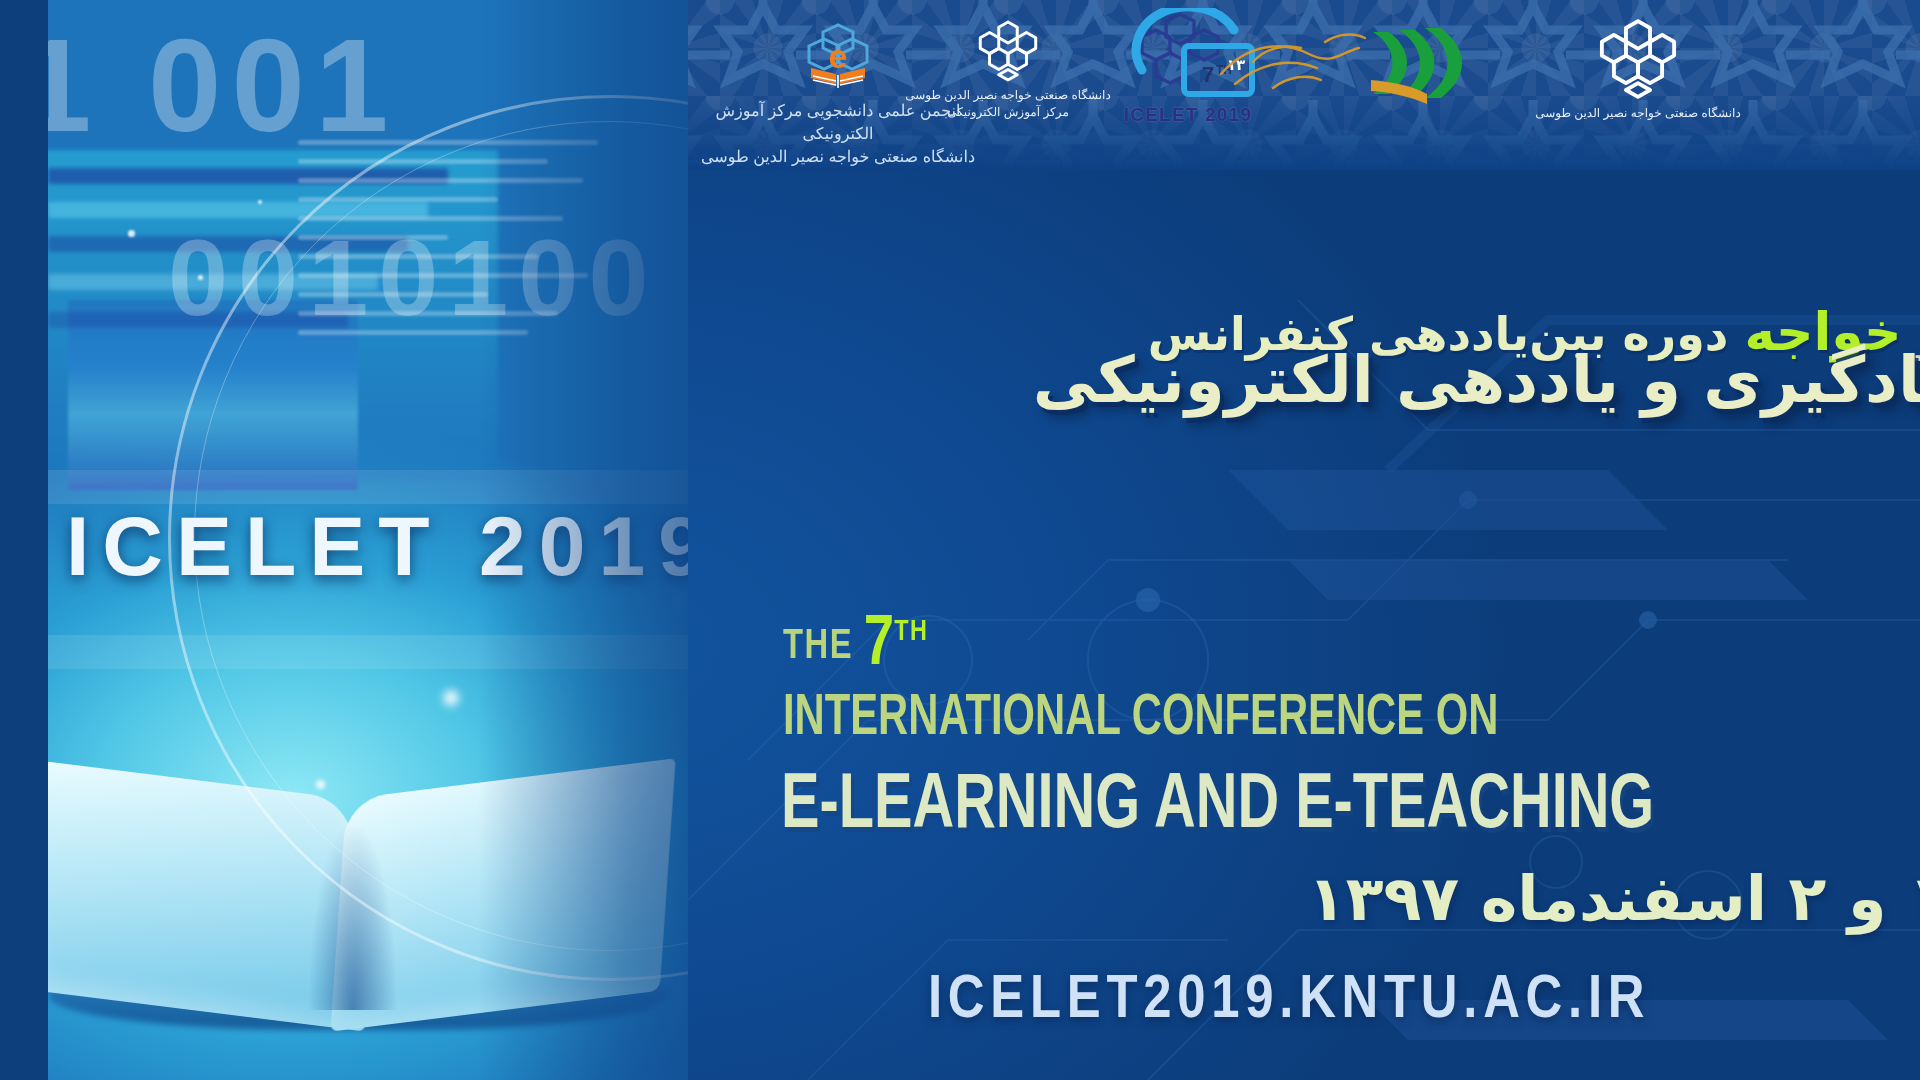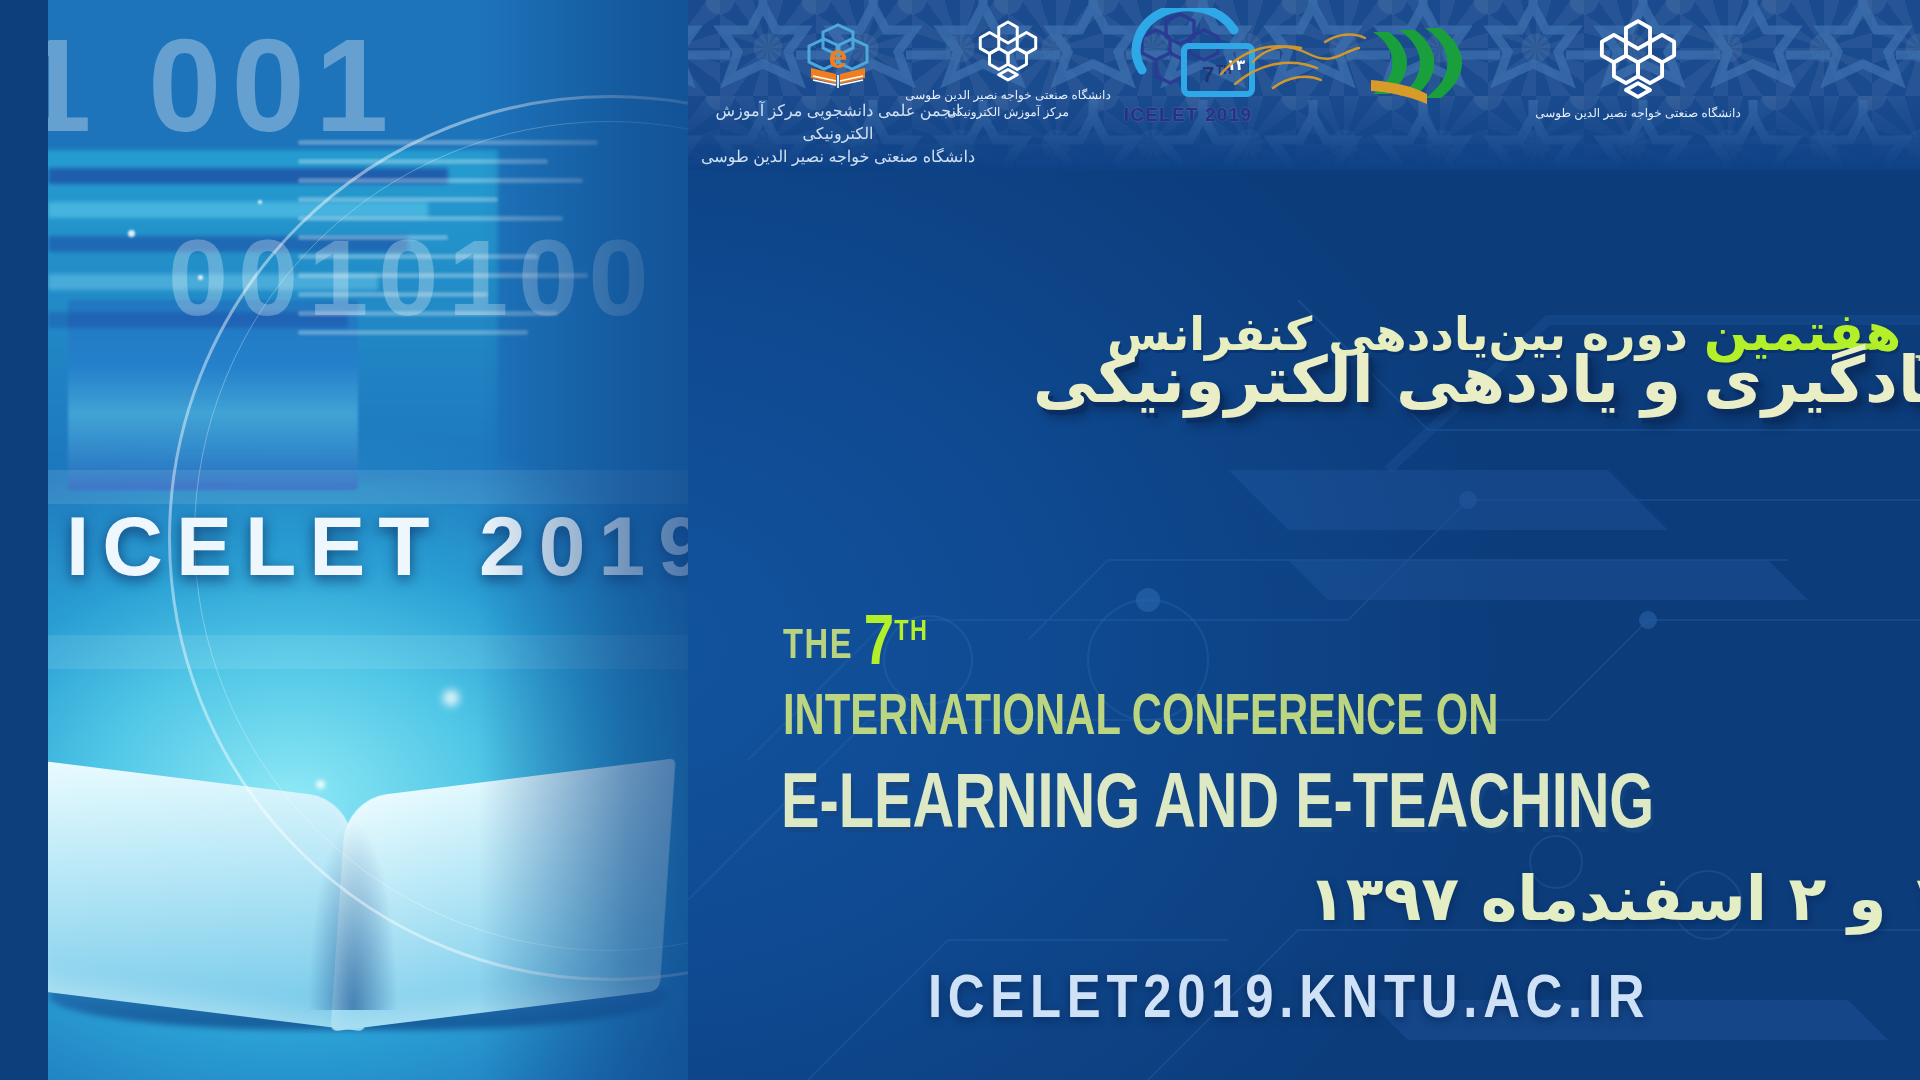--- a/index.html
+++ b/index.html
@@ -473,21 +473,21 @@
             <polygon points="50,78 64,86 50,94 36,86"></polygon>
           </g>
         </svg>
       </div>
       <div class="cap calli">دانشگاه صنعتی خواجه نصیر الدین طوسی</div>
     </div>
   </div>
 
 
 
-  <div class="fa-line2 fa"><span>و </span><span class="hl">هفتمین</span><span> دوره بین‌یاددهی کنفرانس</span></div>
+  <div class="fa-line2 fa"><span>و </span><span class="hl">خواجه</span><span> دوره بین‌یاددهی کنفرانس</span></div>
 
   <div class="fa-title fa">یادگیری و یاددهی الکترونیکی</div>
 
   <div class="edge-bar" style="top:300px;height:190px;"></div>
   <div class="edge-bar" style="top:840px;height:120px;"></div>
 
   <div class="en-the"><span>THE</span> <span class="num">7</span><span class="sup">TH</span></div>
 
   <div class="en-conf">INTERNATIONAL CONFERENCE ON</div>
 

